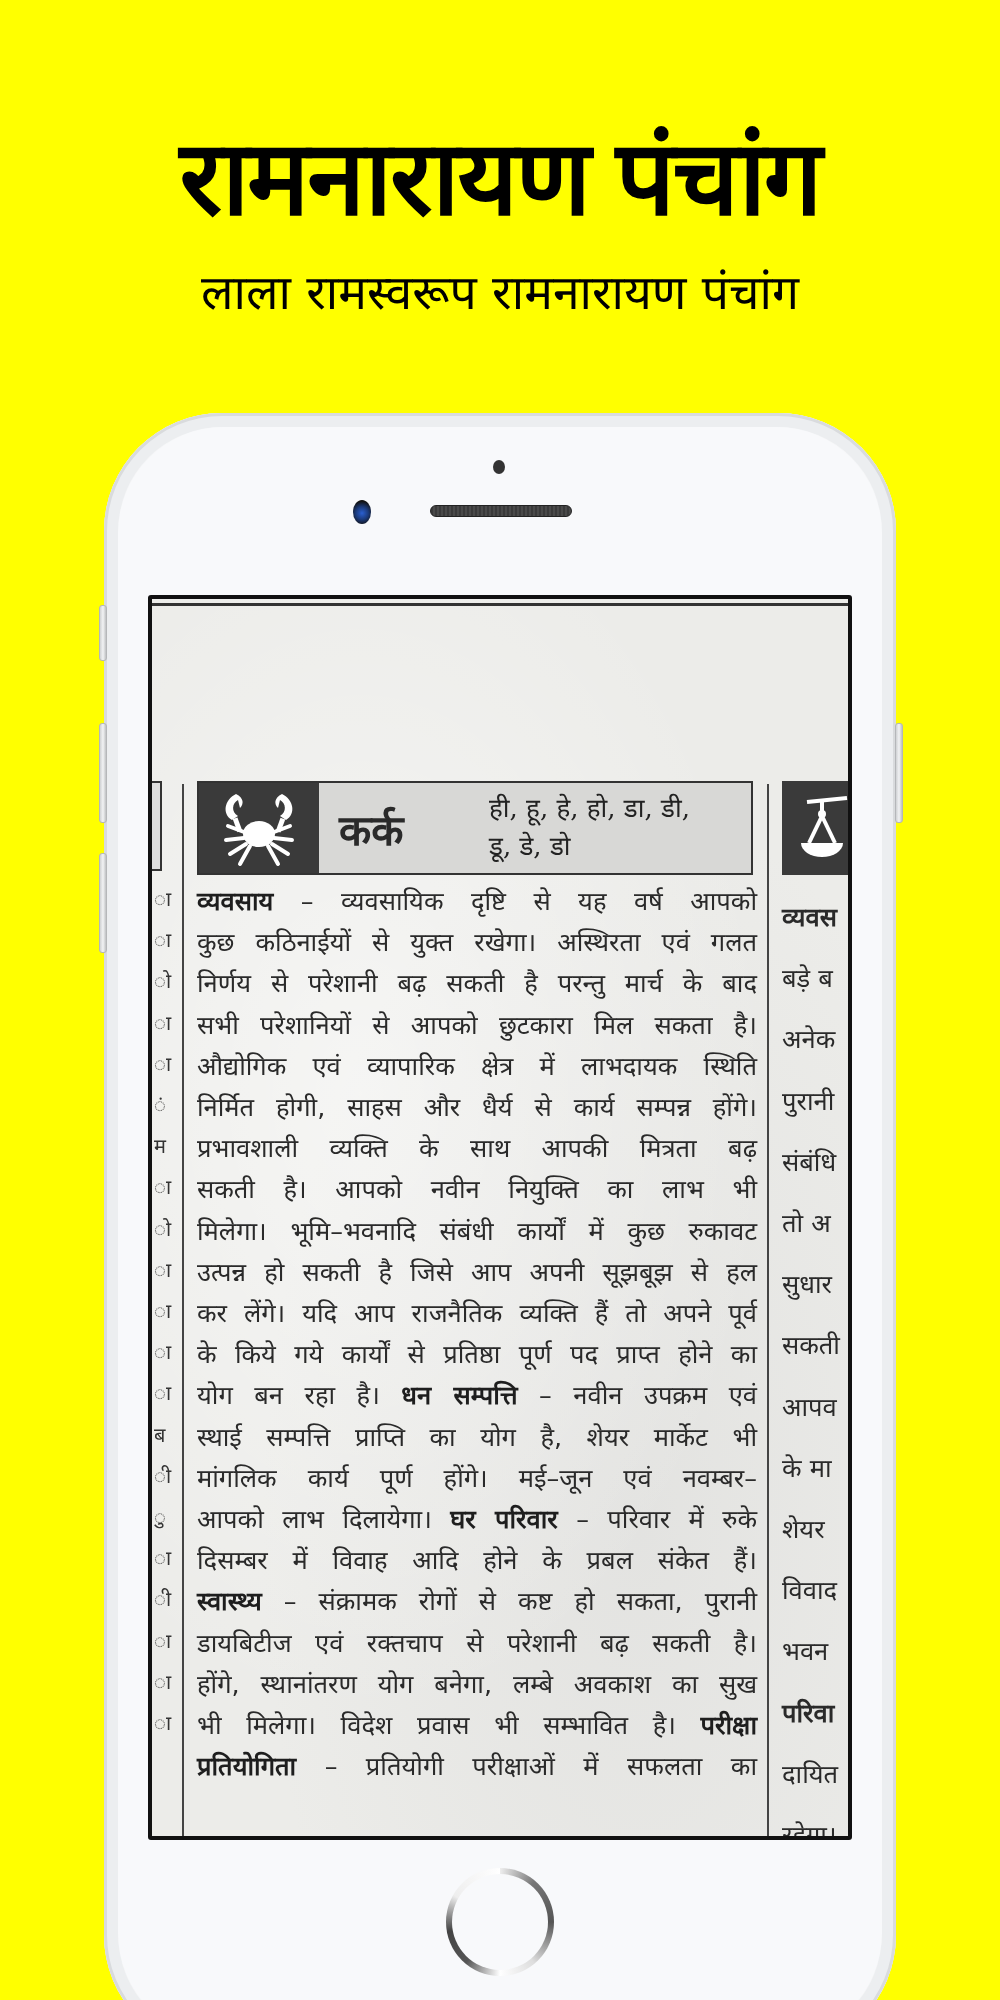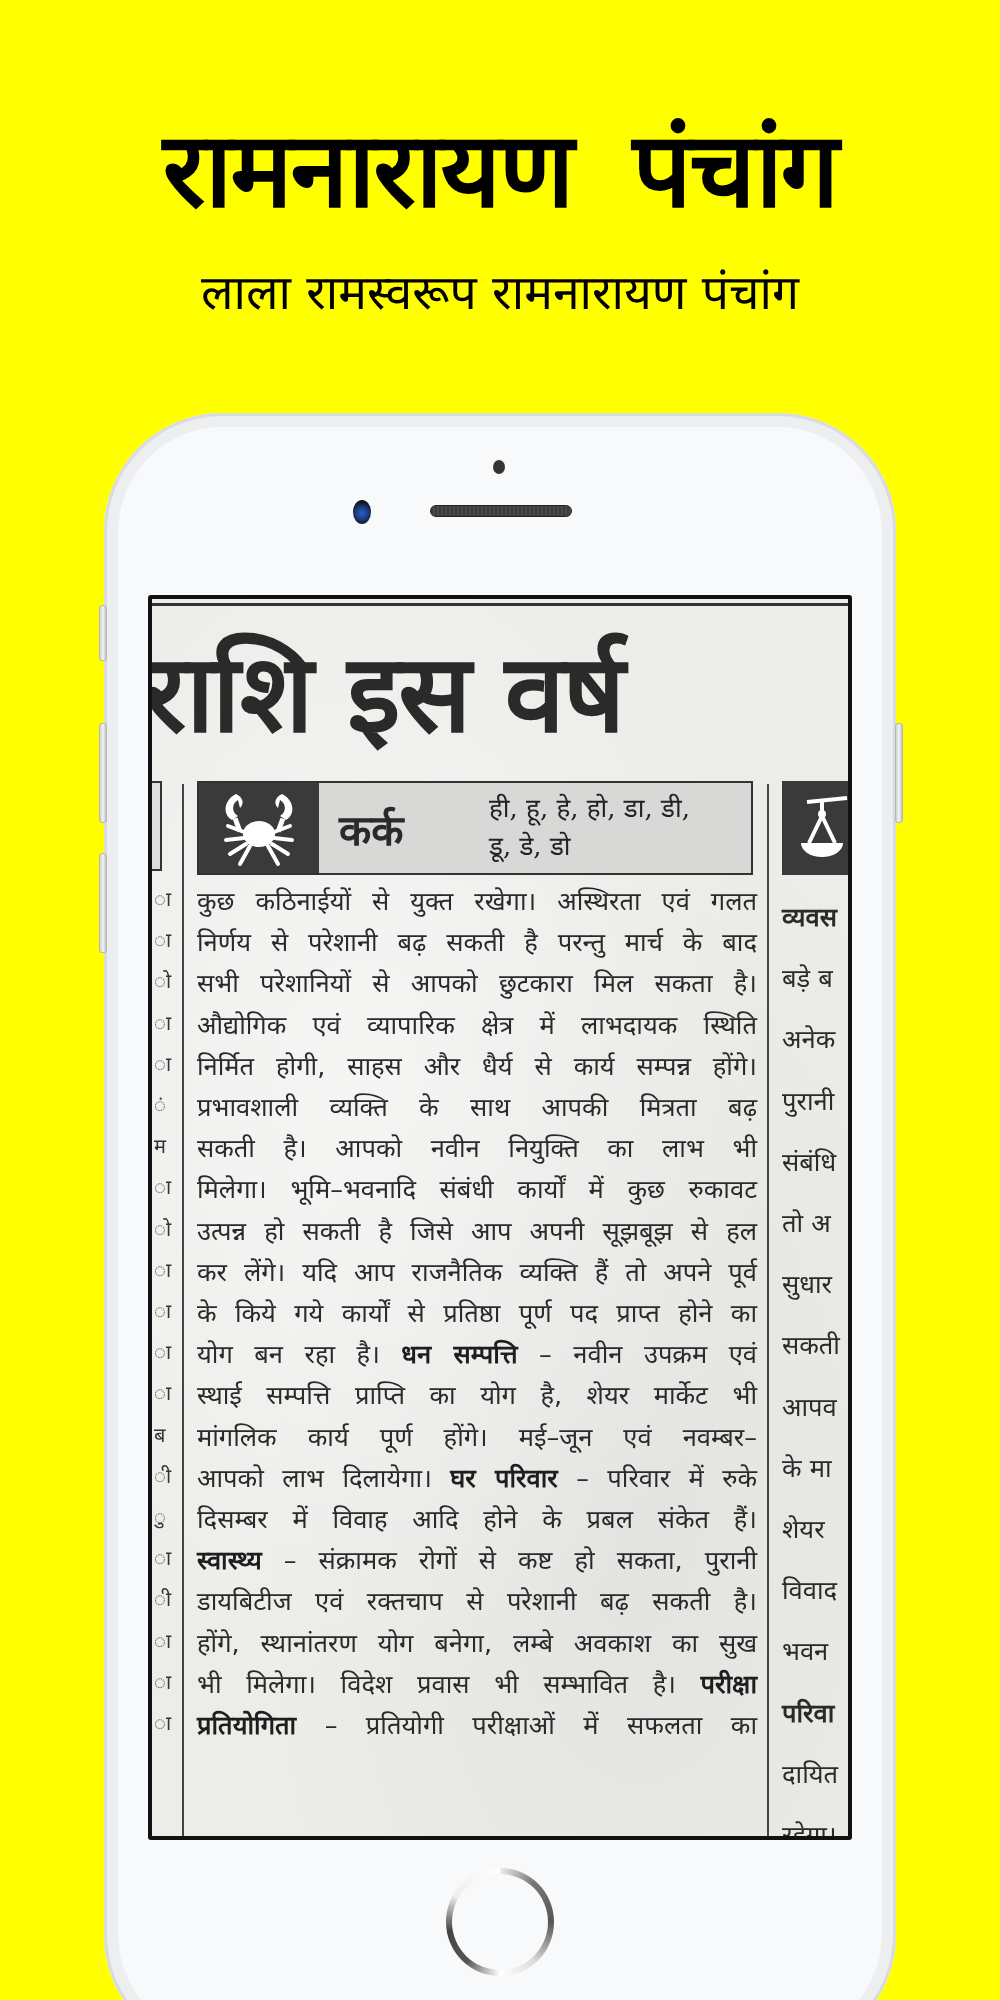--- a/index.html
+++ b/index.html
@@ -6,21 +6,21 @@
   html, body { width: 1000px; height: 2000px; overflow: hidden; }
   body {
     background: #ffff00;
     font-family: "DejaVu Sans", sans-serif;
     position: relative;
   }
   .app-title {
     position: absolute; left: 0; top: 118px; width: 1000px;
     text-align: center; font-weight: bold; font-size: 104px; line-height: 120px;
     color: #000; letter-spacing: -2px;
-    font-family: Liberation Mono, monospace;
+    font-family: Liberation Sans, sans-serif;
   }
   .app-subtitle {
     position: absolute; left: 0; top: 262px; width: 1000px;
     text-align: center; font-size: 48px; line-height: 60px; color: #000;
     font-family: "DejaVu Sans", sans-serif;
   }
   
   .phone {
     position: absolute; left: 104px; top: 413px; width: 792px; height: 1640px;
     background: linear-gradient(90deg, #e4e6e8 0%, #f5f6f7 3%, #fafbfc 50%, #f5f6f7 97%, #e4e6e8 100%);
@@ -144,21 +144,20 @@
 <div class="side-btn" style="left:99px;top:853px;height:100px;"></div>
 <div class="side-btn" style="left:895px;top:723px;height:100px;"></div>
 
 <div class="front-sensor"></div>
 <div class="front-camera"></div>
 <div class="earpiece"></div>
 
 <div class="screen">
   <div class="paper">
     <div class="paper-top-rule"></div>
-    <div class="headline">राशि इस वर्ष</div>
 
     <div class="col-left-stub">
       <div class="box"></div>
       <div id="left-glyphs">
           <span class="glyph" style="top: 290px;">ा</span>
           <span class="glyph" style="top: 331.2px;">ा</span>
           <span class="glyph" style="top: 372.4px;">ो</span>
           <span class="glyph" style="top: 413.6px;">ा</span>
           <span class="glyph" style="top: 454.8px;">ा</span>
           <span class="glyph" style="top: 496px;">ं</span>
@@ -204,20 +203,21 @@
         </svg>
       </div>
       <div class="rashi-name">कर्क</div>
       <div class="rashi-letters">
         <div>ही, हू, हे, हो, डा, डी,</div>
         <div>डू, डे, डो</div>
       </div>
     </div>
 
     <div class="body-text" id="body-text">
+        <span class="line"><b>व्यवसाय</b><span> – व्यवसायिक दृष्टि से यह वर्ष आपको</span></span>
         <span class="line"><span>कुछ कठिनाईयों से युक्त रखेगा। अस्थिरता एवं गलत</span></span>
         <span class="line"><span>निर्णय से परेशानी बढ़ सकती है परन्तु मार्च के बाद</span></span>
         <span class="line"><span>सभी परेशानियों से आपको छुटकारा मिल सकता है।</span></span>
         <span class="line"><span>औद्योगिक एवं व्यापारिक क्षेत्र में लाभदायक स्थिति</span></span>
         <span class="line"><span>निर्मित होगी, साहस और धैर्य से कार्य सम्पन्न होंगे।</span></span>
         <span class="line"><span>प्रभावशाली व्यक्ति के साथ आपकी मित्रता बढ़</span></span>
         <span class="line"><span>सकती है। आपको नवीन नियुक्ति का लाभ भी</span></span>
         <span class="line"><span>मिलेगा। भूमि–भवनादि संबंधी कार्यों में कुछ रुकावट</span></span>
         <span class="line"><span>उत्पन्न हो सकती है जिसे आप अपनी सूझबूझ से हल</span></span>
         <span class="line"><span>कर लेंगे। यदि आप राजनैतिक व्यक्ति हैं तो अपने पूर्व</span></span>

